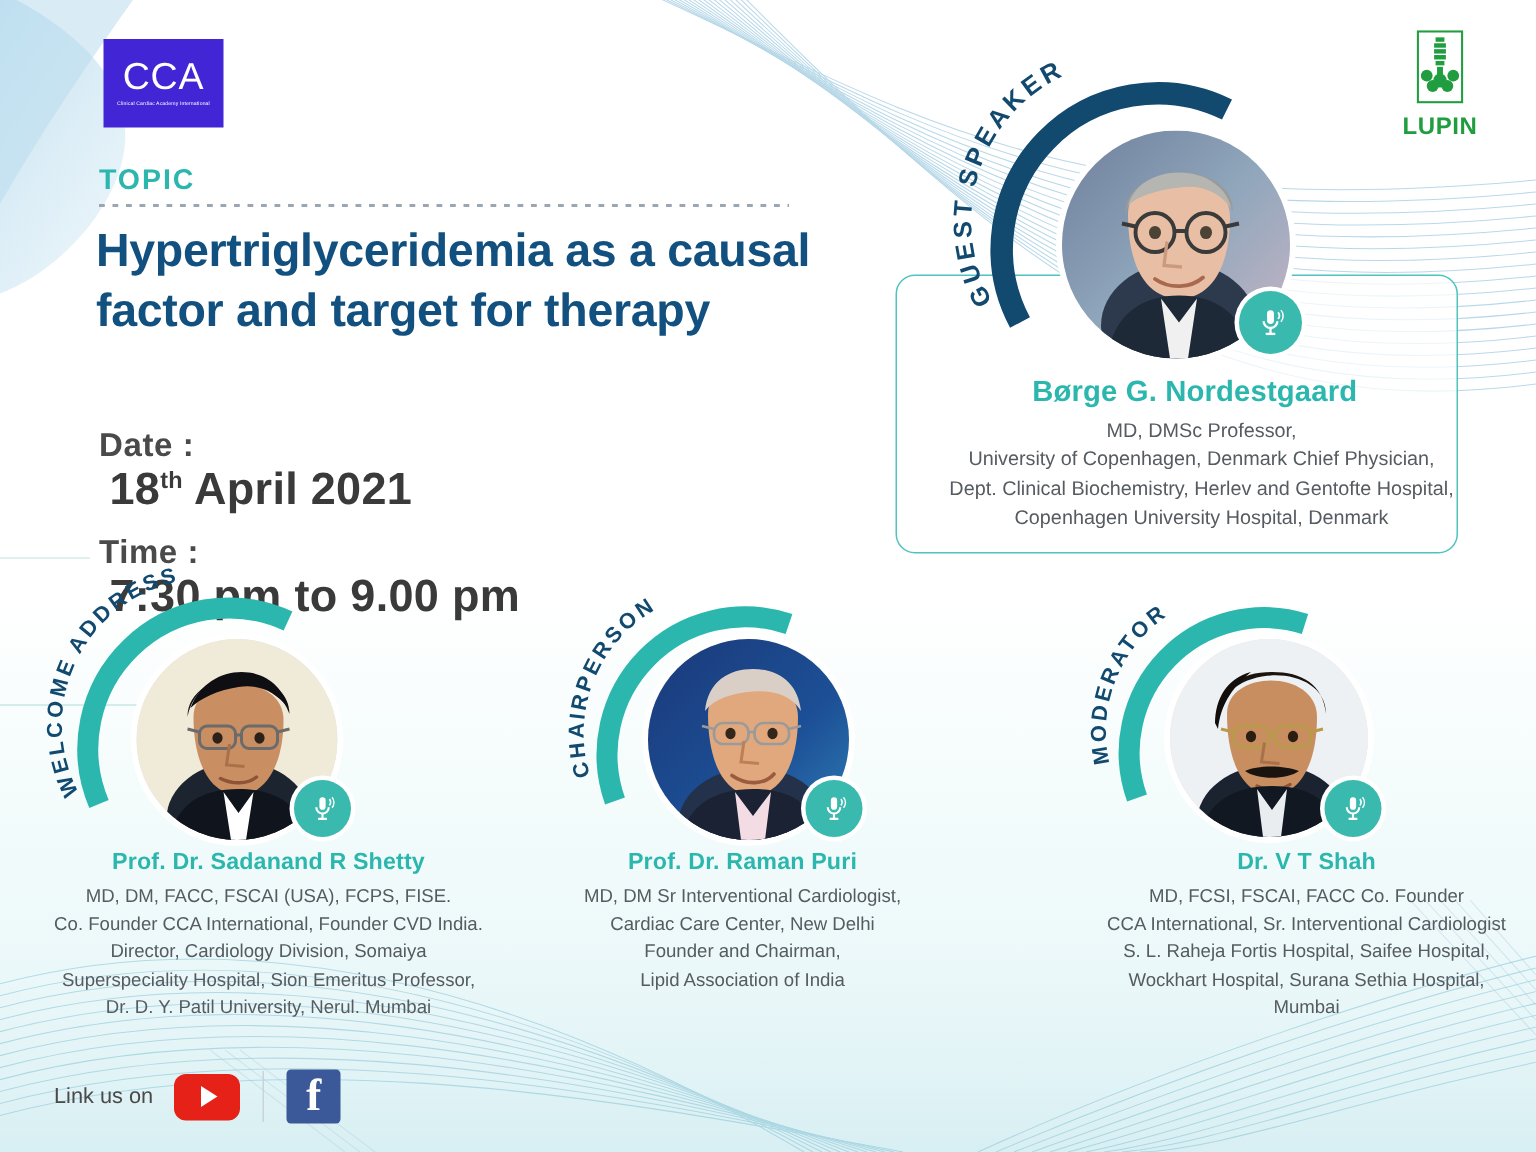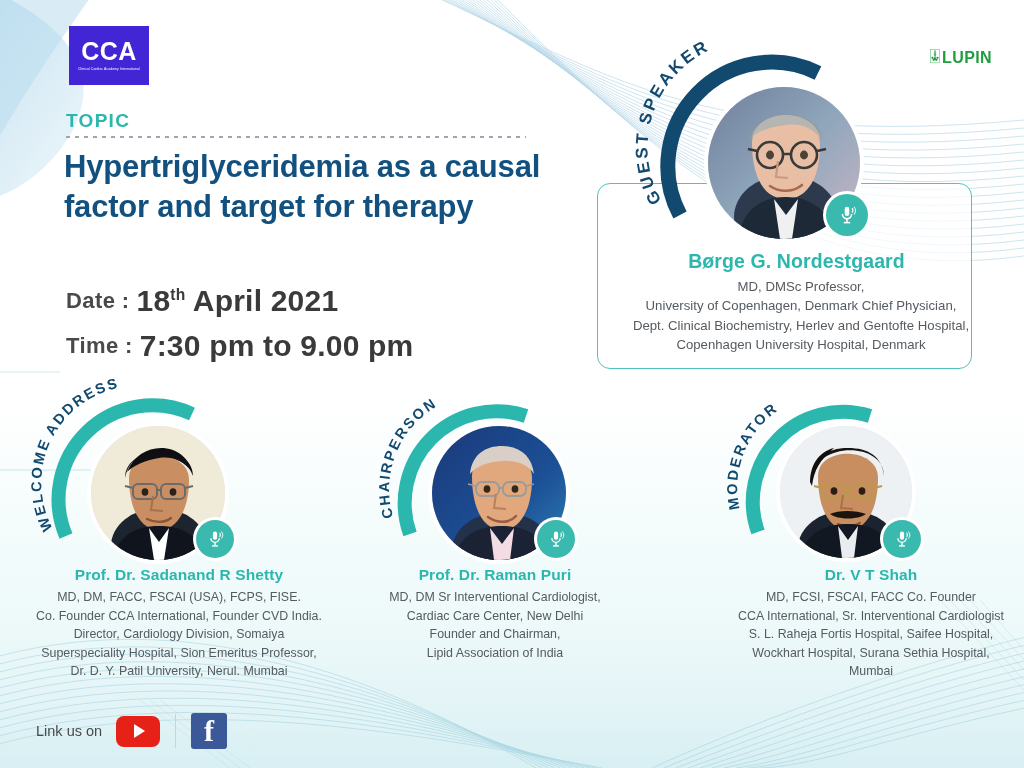--- a/index.html
+++ b/index.html
@@ -20,32 +20,32 @@
 
   
   .cca-logo {
     position:absolute; left:69px; top:26px;
     width:80px; height:59px;
     background:#4226d6;
     display:flex; flex-direction:column;
     align-items:center; justify-content:center;
   }
   .cca-logo .cca-main {
-    color:#ffffff; font-size:25px; font-weight:bold;
+    color:#ffffff; font-size:25px; font-weight:normal;
     letter-spacing:0.5px; line-height:1;
   }
   .cca-logo .cca-sub {
     color:#ffffff; font-size:3.4px; line-height:1.35;
     text-align:center; margin-top:3px; letter-spacing:0.1px;
   }
 
   .lupin-logo {
     position:absolute; right:32px; top:20px;
     width:64px; height:74px;
-    display:flex; flex-direction:row; align-items:center;
+    display:flex; flex-direction:column; align-items:center;
   }
   .lupin-word {
     color:#1f9d3f; font-size:16px; font-weight:bold;
     letter-spacing:0.4px; margin-top:1px;
   }
 
   
   .topic-label {
     position:absolute; left:66px; top:110px;
     color:#2bb7ad; font-size:19px; font-weight:bold;
@@ -57,21 +57,21 @@
     background-size:9px 1.6px; background-repeat:repeat-x;
     background-position:0 0;
   }
   .title {
     position:absolute; left:64px; top:147px; width:500px;
     color:#12517f; font-size:31px; font-weight:bold;
     line-height:1.28; letter-spacing:-0.2px;
   }
 
   .datetime { position:absolute; left:66px; top:284px; }
-  .dt-row { display:flex; align-items:center; margin-bottom:11px; }
+  .dt-row { display:flex; align-items:flex-start; margin-bottom:11px;flex-direction:column; }
   .dt-label { color:#4a4a4a; font-size:22px; font-weight:bold; letter-spacing:0.4px; }
   .dt-value { color:#3a3a3a; font-size:30px; font-weight:bold; margin-left:7px; letter-spacing:0.2px; }
   .dt-value sup { font-size:0.52em; vertical-align:super; }
 
   
   .guest-card {
     position:absolute; left:597px; top:183px;
     width:375px; height:186px;
     border:1.6px solid #4fc3bd; border-radius:13px;
     background:rgba(255,255,255,0.72);

